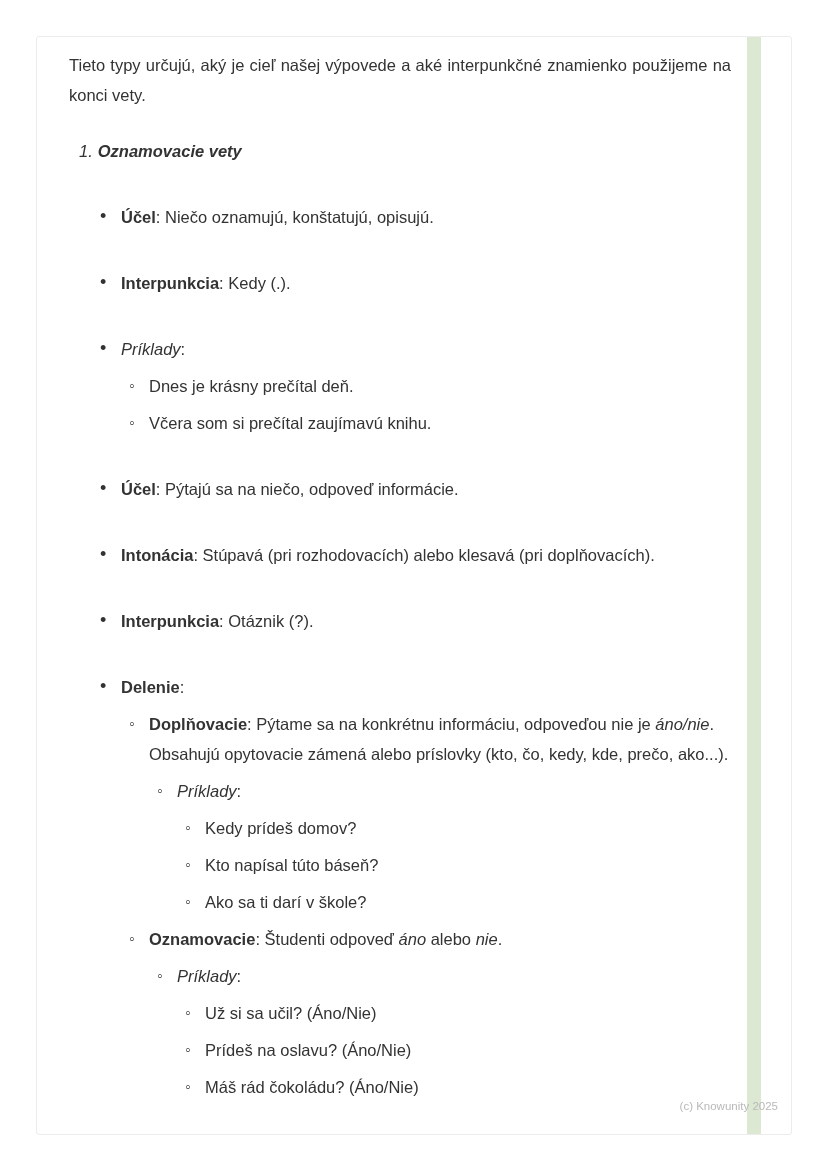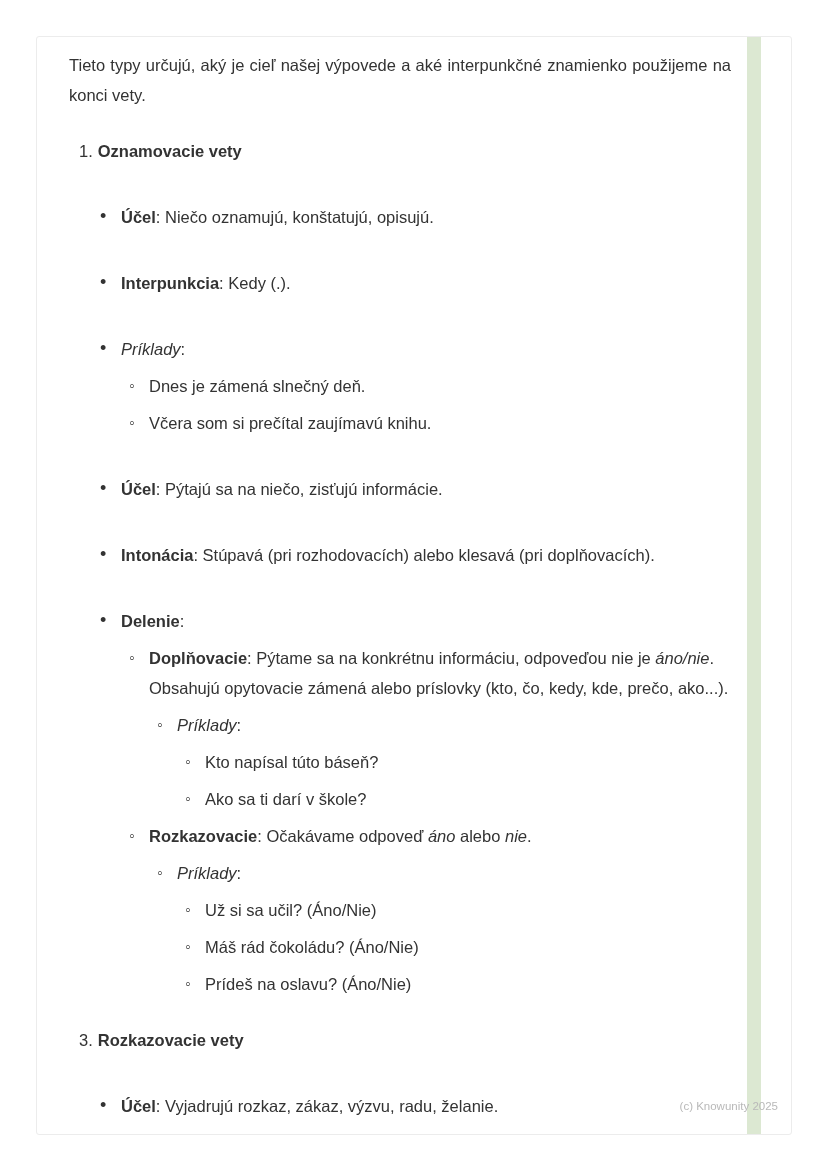--- a/index.html
+++ b/index.html
@@ -41,20 +41,21 @@
     line-height: 30px;
     z-index: 2;
   }
   .intro {
     margin: 0 0 16px 0;
     text-align: justify;
   }
   .section-heading {
     margin: 26px 0 19px 0;
     padding-left: 10px;
+    font-style: italic;
   }
   .sec-num { margin-right: 5px; }
   .b { font-weight: bold; }
   .i { font-style: italic; }
   ul.blist {
     list-style: none;
     margin: 0;
     padding: 0;
   }
   ul.d1 { margin-left: 30px; }
@@ -97,41 +98,43 @@
   <div class="stripe" style="background: rgb(220, 232, 210);"></div>
   <div class="content">
     <p class="intro">Tieto typy určujú, aký je cieľ našej výpovede a aké interpunkčné znamienko použijeme na konci vety.</p>
     <div id="sections">
         <div class="section">
           <div class="section-heading"><span class="sec-num">1.</span><span class="b">Oznamovacie vety</span></div>
           <ul class="blist d1">
             <li><span class="b">Účel</span><span>: Niečo oznamujú, konštatujú, opisujú.</span></li>
             <li><span class="b">Interpunkcia</span><span>: Kedy (.).</span></li>
             <li><span class="i">Príklady</span><span>:</span><ul class="blist dn">
-                <li><span>Dnes je zámená slnečný deň.</span></li>
+                <li><span>Dnes je krásny prečítal deň.</span></li>
                 <li><span>Včera som si prečítal zaujímavú knihu.</span></li>
               </ul></li>
           </ul>
         </div>
         <div class="section">
           <ul class="blist d1">
-            <li><span class="b">Účel</span><span>: Pýtajú sa na niečo, zisťujú informácie.</span></li>
+            <li><span class="b">Účel</span><span>: Pýtajú sa na niečo, odpoveď informácie.</span></li>
             <li><span class="b">Intonácia</span><span>: Stúpavá (pri rozhodovacích) alebo klesavá (pri doplňovacích).</span></li>
+            <li><span class="b">Interpunkcia</span><span>: Otáznik (?).</span></li>
             <li><span class="b">Delenie</span><span>:</span><ul class="blist dn">
                 <li><span class="b">Doplňovacie</span><span>: Pýtame sa na konkrétnu informáciu, odpoveďou nie je </span><span class="i">áno/nie</span><span>. Obsahujú opytovacie zámená alebo príslovky (kto, čo, kedy, kde, prečo, ako...).</span><ul class="blist dn">
                     <li><span class="i">Príklady</span><span>:</span><ul class="blist dn">
+                        <li><span>Kedy prídeš domov?</span></li>
                         <li><span>Kto napísal túto báseň?</span></li>
                         <li><span>Ako sa ti darí v škole?</span></li>
                       </ul></li>
                   </ul></li>
-                <li><span class="b">Rozkazovacie</span><span>: Očakávame odpoveď </span><span class="i">áno</span><span> alebo </span><span class="i">nie</span><span>.</span><ul class="blist dn">
+                <li><span class="b">Oznamovacie</span><span>: Študenti odpoveď </span><span class="i">áno</span><span> alebo </span><span class="i">nie</span><span>.</span><ul class="blist dn">
                     <li><span class="i">Príklady</span><span>:</span><ul class="blist dn">
                         <li><span>Už si sa učil? (Áno/Nie)</span></li>
+                        <li><span>Prídeš na oslavu? (Áno/Nie)</span></li>
                         <li><span>Máš rád čokoládu? (Áno/Nie)</span></li>
-                        <li><span>Prídeš na oslavu? (Áno/Nie)</span></li>
                       </ul></li>
                   </ul></li>
               </ul></li>
           </ul>
         </div>
         <div class="section">
           <div class="section-heading"><span class="sec-num">3.</span><span class="b">Rozkazovacie vety</span></div>
           <ul class="blist d1">
             <li><span class="b">Účel</span><span>: Vyjadrujú rozkaz, zákaz, výzvu, radu, želanie.</span></li>
           </ul>

